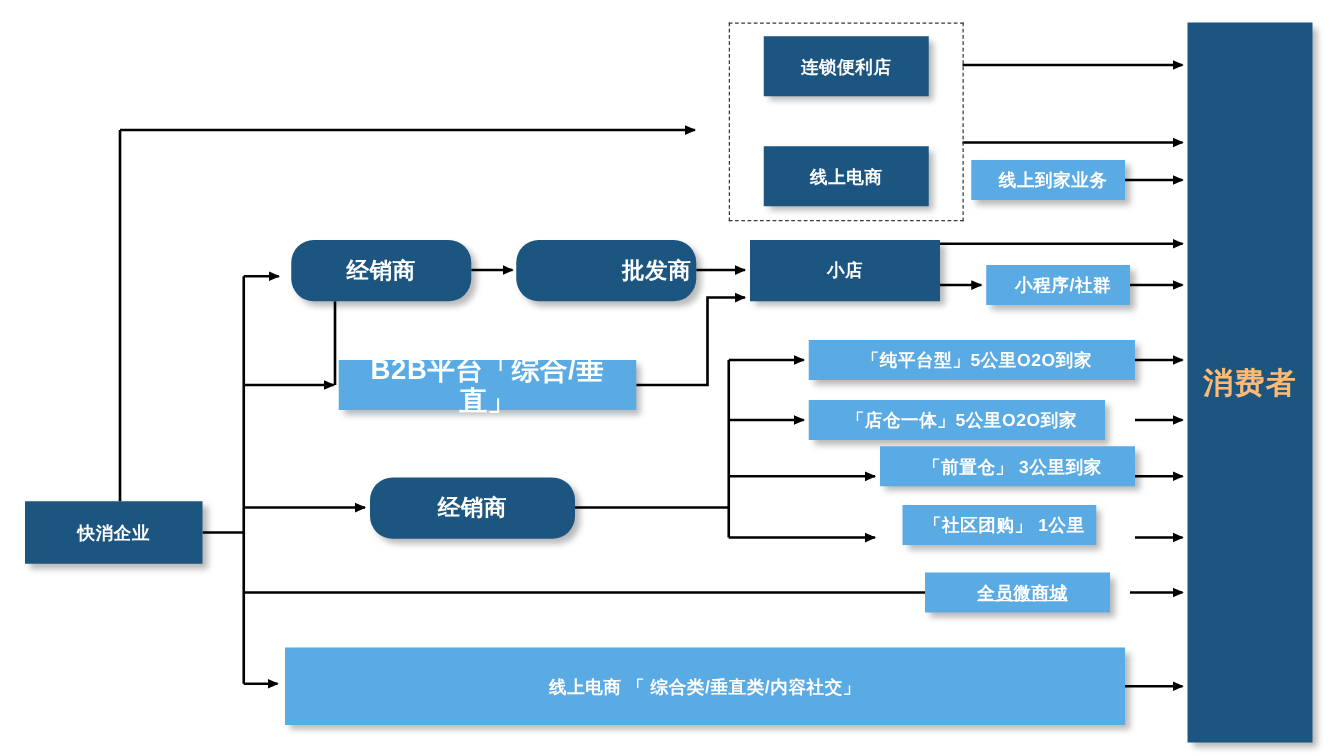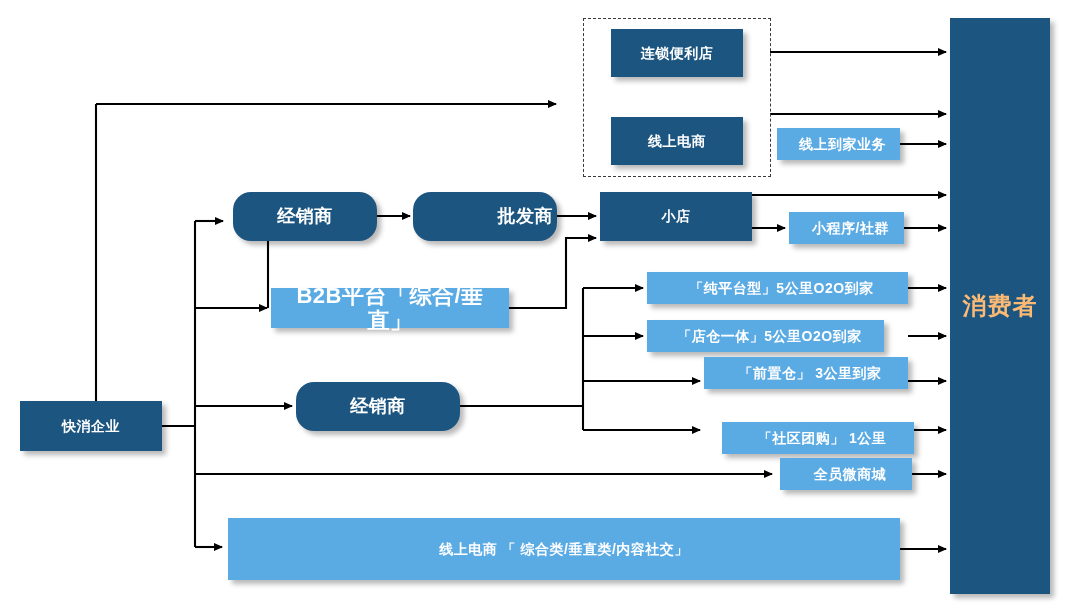--- a/index.html
+++ b/index.html
@@ -184,25 +184,25 @@
   </div>
 
   <div class="node light f14" style="left:647px; top:320px; width:237px; height:32px;">
     <span>「店仓一体」5公里O2O到家</span>
   </div>
 
   <div class="node light f14" style="left:704px; top:357px; width:204px; height:32px;">
     <span>「前置仓」 3公里到家</span>
   </div>
 
-  <div class="node light f14" style="left:722px; top:422px; width:192px; height:32px;">
+  <div class="node light f14" style="left:722px; top:404px; width:155px; height:32px;">
     <span>「社区团购」 1公里</span>
   </div>
 
-  <div class="node light f14" style="left:780px; top:458px; width:132px; height:32px;">
+  <div class="node light f14" style="left:740px; top:458px; width:148px; height:32px;text-decoration:underline;">
     <span>全员微商城</span>
   </div>
 
   <div class="node light f20" style="left:228px; top:518px; width:672px; height:62px;text-align:center;">
     <span>线上电商 「 综合类/垂直类/内容社交」</span>
   </div>
 
   <div class="consumer" style="left:950px; top:18px; width:100px; height:576px;">
     <span>消费者</span>
   </div>

